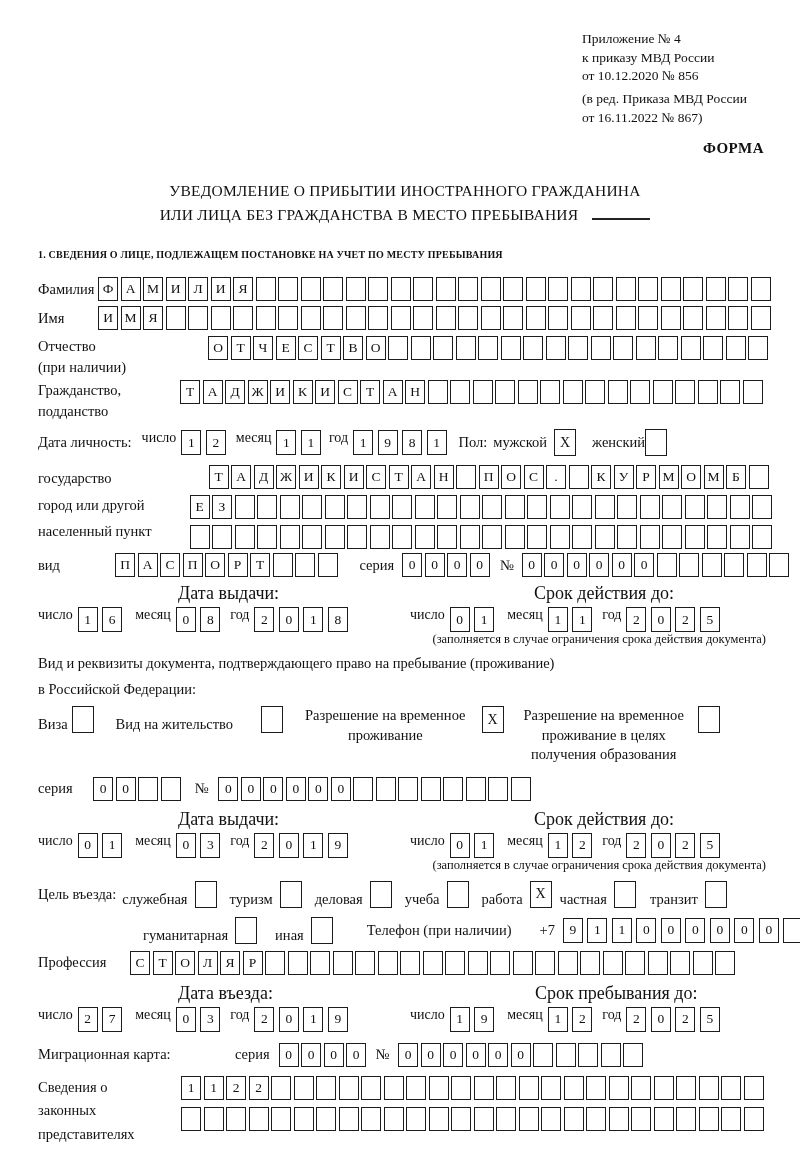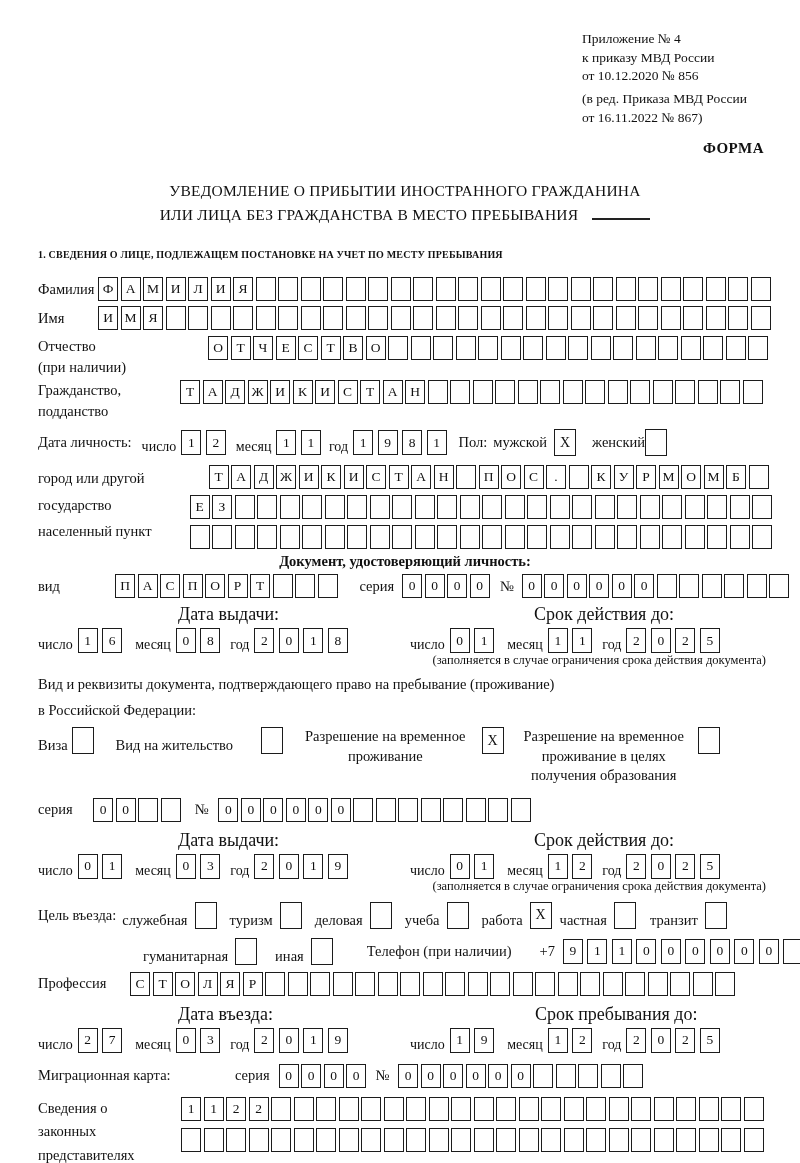--- a/index.html
+++ b/index.html
@@ -26,21 +26,21 @@
     font-size:13.5px;background:#fff;
   }
   .dsp{gap:4.5px;}
   .dcellrow .cell{height:25px;}
   .checkbox{
     width:22px;height:27px;flex:0 0 auto;box-sizing:border-box;
     border:1.6px solid #1c1c1c;display:inline-flex;align-items:center;justify-content:center;
     font-size:14px;background:#fff;
   }
   .dlabel{font-size:14px;margin:0 5px 0 0;}
-  .dgroup{display:flex;align-items:flex-end;}
+  .dgroup{display:flex;align-items:flex-start;}
   .date-heads{display:flex;font-size:18px;}
   .note{font-size:12.5px;text-align:right;padding-right:6px;}
   .boldline{font-weight:bold;font-size:14.5px;text-align:center;}
   .cbg{display:flex;align-items:flex-end;}
   .cbl{font-size:14.5px;margin-right:7px;}
   .cb-multi{font-size:14.5px;text-align:center;line-height:1.35;}
 </style>
 </head>
 <body>
 
@@ -228,22 +228,22 @@
     </div>
     <span class="flabel" style="margin-left:12px">Пол:</span>
     <span class="flabel" style="margin-left:6px;margin-right:7px">мужской</span>
     <span class="checkbox">X</span>
     <span class="flabel" style="margin-left:16px;">женский</span>
     <span class="checkbox"></span>
   </div>
 
   <div class="frow top" style="margin-top:9px">
     <div class="sub" style="width:167px;line-height:1.82">
+      <div>государство</div>
       <div>город или другой</div>
-      <div>государство</div>
       <div>населенный пункт</div>
     </div>
     <div>
       <div class="cellrow" style="margin-left:19px">
           <span class="cell">Т</span>
           <span class="cell">А</span>
           <span class="cell">Д</span>
           <span class="cell">Ж</span>
           <span class="cell">И</span>
           <span class="cell">К</span>
@@ -319,21 +319,20 @@
           <span class="cell"></span>
           <span class="cell"></span>
           <span class="cell"></span>
           <span class="cell"></span>
           <span class="cell"></span>
           <span class="cell"></span>
         </div>
     </div>
   </div>
 
-  <div class="boldline" style="margin-top:4px">Документ, удостоверяющий личность:</div>
 
   <div class="frow" style="margin-top:4px">
     <div class="flabel" style="width:77px">вид</div>
     <div class="cellrow">
         <span class="cell">П</span>
         <span class="cell">А</span>
         <span class="cell">С</span>
         <span class="cell">П</span>
         <span class="cell">О</span>
         <span class="cell">Р</span>

